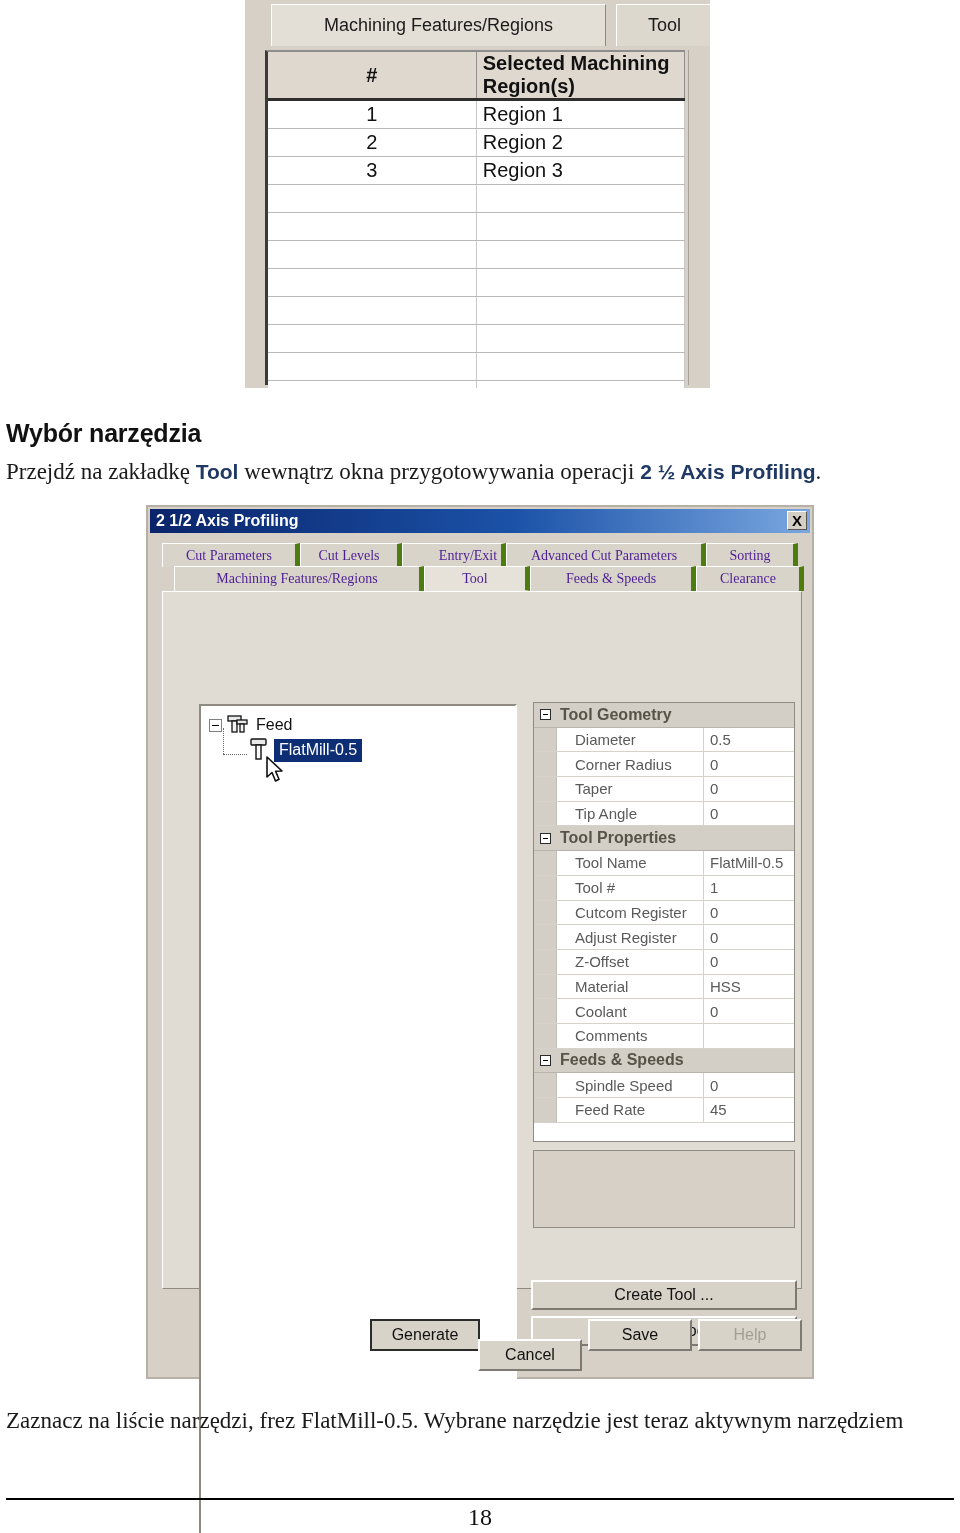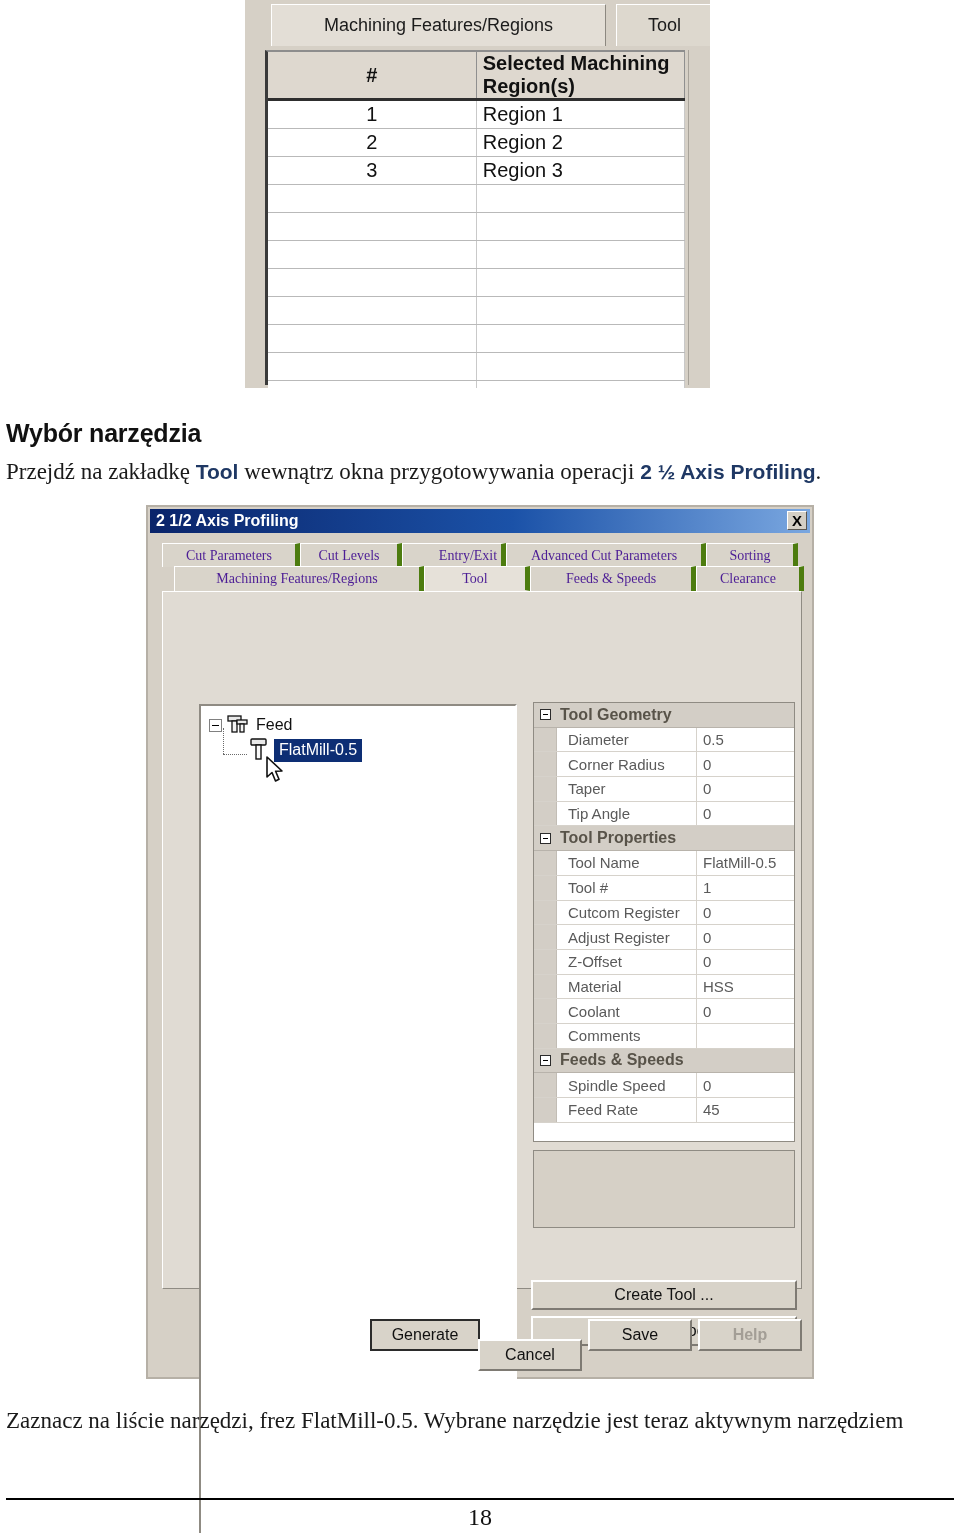--- a/index.html
+++ b/index.html
@@ -322,21 +322,21 @@
     font-size: 16px;
     display: flex; align-items: center;
     padding-left: 4px;
   }
   .prow .pname {
     width: 128px;
     flex: 0 0 128px;
     font-size: 15px;
     color: #5a5a5a;
     display: flex; align-items: center;
-    padding-left: 11px;
+    padding-left: 18px;
     border-right: 1px solid #d6d2cb;
     background: #fff;
   }
   .prow .pval {
     flex: 1 1 auto;
     font-size: 15px;
     color: #5a5a5a;
     display: flex; align-items: center;
     padding-left: 6px;
     background: #fff;
@@ -398,21 +398,21 @@
     box-sizing: border-box;
     font-family: "Liberation Sans", sans-serif;
     font-size: 16px;
     color: #111;
     display: flex; align-items: center; justify-content: center;
     cursor: pointer;
   }
   #btn-generate { left: 210px; width: 110px; outline: 2px solid #2b2b2b; outline-offset: -2px; margin-left: 12px; }
   #btn-cancel   { left: 330px; width: 104px; margin-top: 20px; }
   #btn-save     { left: 440px; width: 104px; }
-  #btn-help     { left: 550px; width: 104px; color: #a39e96; font-weight: bold; }
+  #btn-help     { left: 550px; width: 104px; color: #a39e96; }
 
   
   #caption {
     position: absolute;
     left: 6px;
     top: 1404px;
     width: 948px;
     font-family: "Liberation Serif", serif;
     font-size: 23px;
     color: #1a1a1a;

